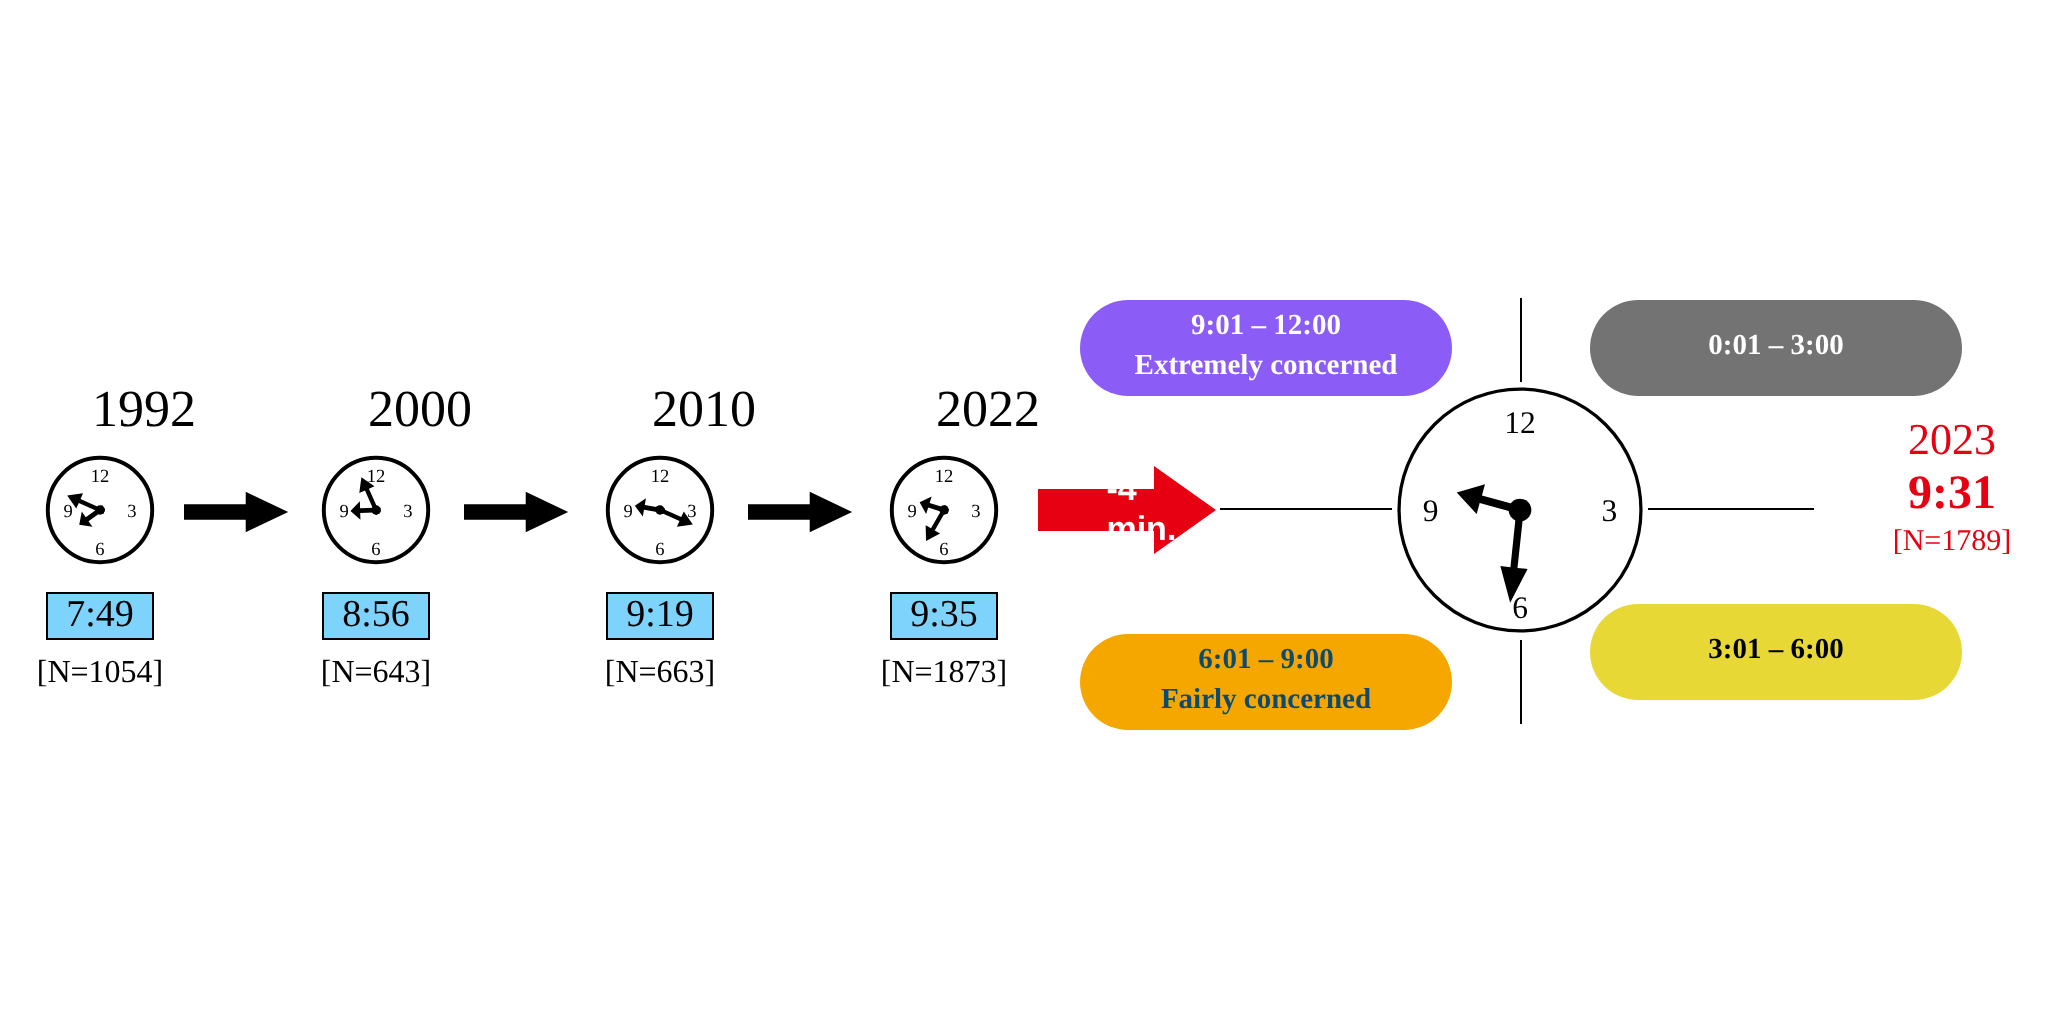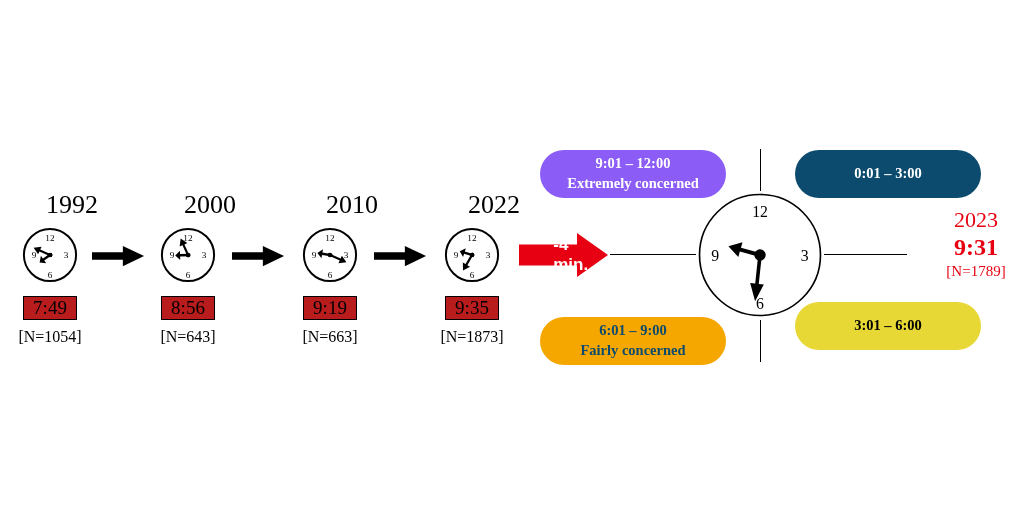--- a/index.html
+++ b/index.html
@@ -4,21 +4,21 @@
 <style>
   * { margin:0; padding:0; box-sizing:border-box; }
   html,body { width:1024px; height:512px; background:#ffffff; }
   body { font-family:"Liberation Serif", serif; color:#000; }
   .canvas { position:relative; width:1024px; height:512px; background:#fff; overflow:hidden; }
 
   
   .col { position:absolute; top:190px; width:100px; display:flex; flex-direction:column; align-items:center; }
   .year { font-size:26px;margin-left:44px; }
   .smallclock { width:58px; height:58px; margin-top:6px; }
-  .timebox { margin-top:12px; border:1.6px solid #000; padding:0 9px; font-size:19px; background:#b91c1c; }
+  .timebox { margin-top:12px; border:1.6px solid #000; padding:0 9px; font-size:19px; background:#7dd3fc; }
   .nlabel { margin-top:8px; font-size:16px; }
 
   .blockarrow { position:absolute; width:54px; height:24px; top:244px; }
   .blockarrow polygon { fill:#000; }
 
   .redarrow { position:absolute; left:519px; top:231px; width:90px; height:48px; }
   .redarrow svg { position:absolute; inset:0; }
   .redarrow-label { position:absolute; left:0; top:0; width:66%; height:100%;
     display:flex; align-items:center; justify-content:center;
     color:#fff; font-family:"Liberation Sans", sans-serif; font-weight:bold; font-size:17px;padding-left:44px; }
@@ -145,21 +145,21 @@
         <text x="14.5" y="54.5" font-size="12.5" text-anchor="middle" fill="#000" font-family="Liberation Serif, serif">9</text>
         <polygon fill="#000" points="54.3,49.5 34.9,44.2 36.1,39.8 24.9,43.1 32.8,51.6 34.0,47.2 53.4,52.6"></polygon>
         <polygon fill="#000" points="49.0,45.9 46.2,72.7 42.2,72.2 46.1,86.8 53.0,73.4 49.0,73.0 51.9,46.2"></polygon>
         <circle cx="50" cy="50" r="4.5" fill="#000"></circle>
       </svg></div>
 
   <div class="pill pill-tl" style="background: #8b5cf6; color: rgb(255, 255, 255); text-align: right;">
     <div>9:01 – 12:00</div>
     <div>Extremely concerned</div>
   </div>
-  <div class="pill pill-tr" style="background: #0c4a6e; color: rgb(255, 255, 255);">
+  <div class="pill pill-tr" style="background: #737373; color: rgb(255, 255, 255);">
     <div>0:01 – 3:00</div>
   </div>
   <div class="pill pill-bl" style="background: rgb(245, 167, 0); color: #0c4a6e;">
     <div>6:01 – 9:00</div>
     <div>Fairly concerned</div>
   </div>
   <div class="pill pill-br" style="background: rgb(231, 216, 54); color: rgb(0, 0, 0);">
     <div>3:01 – 6:00</div>
   </div>
 

